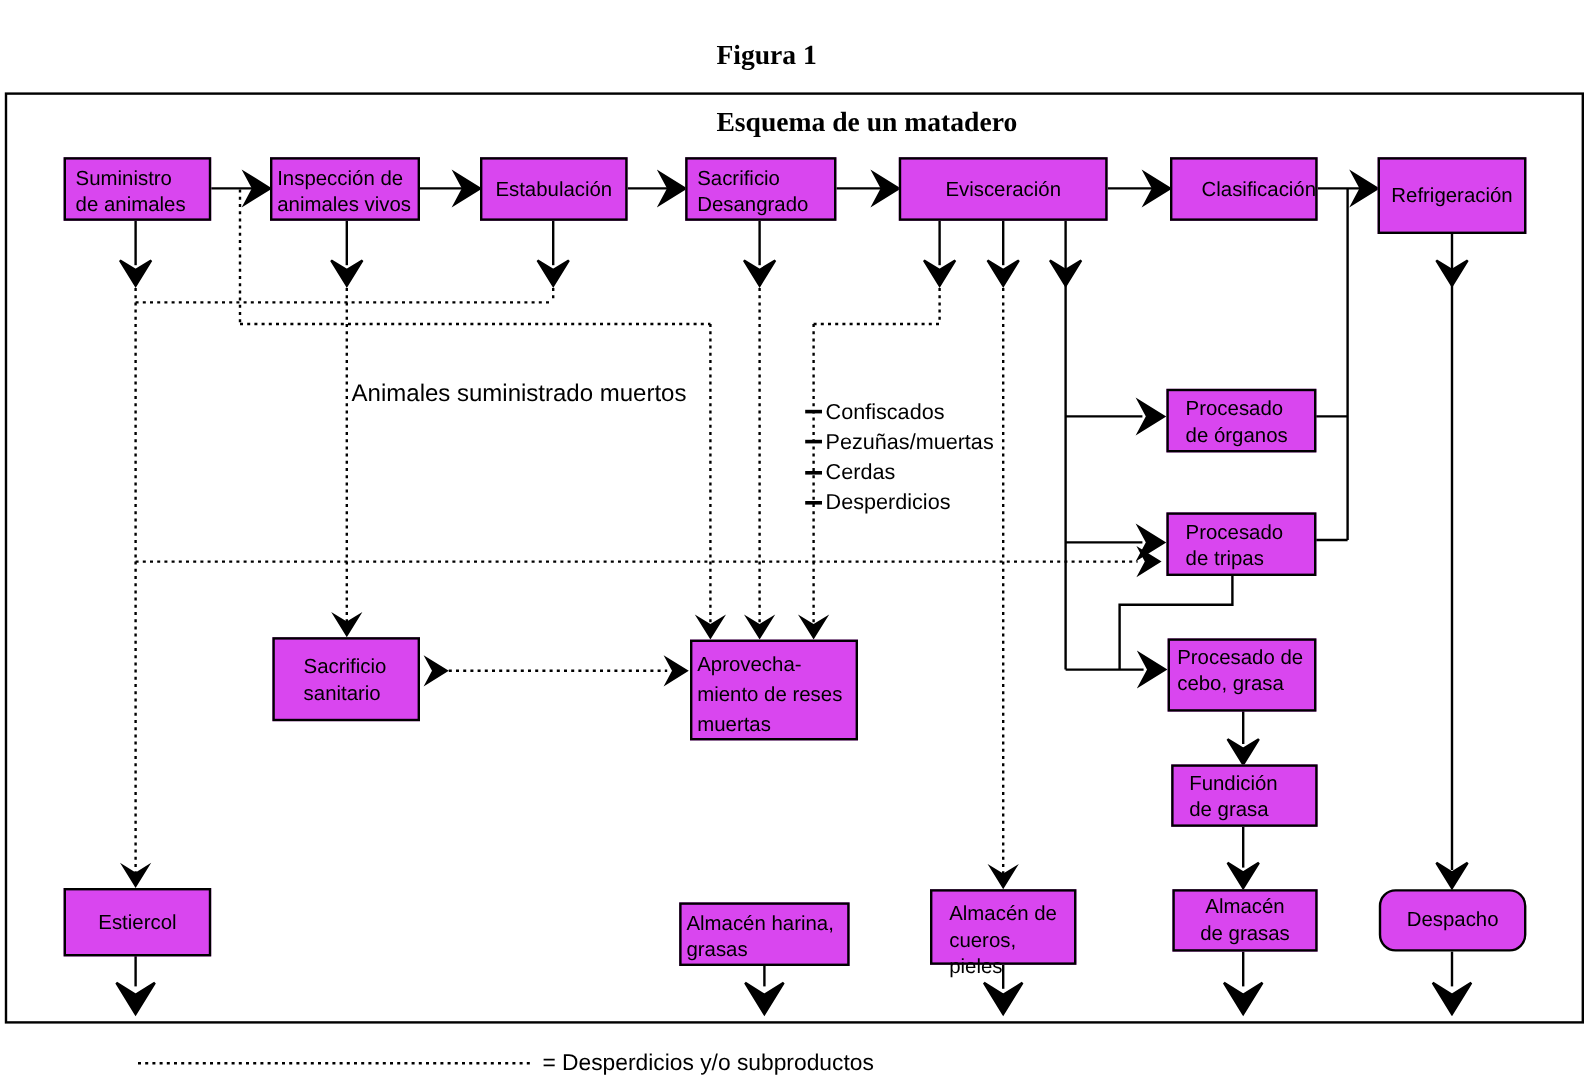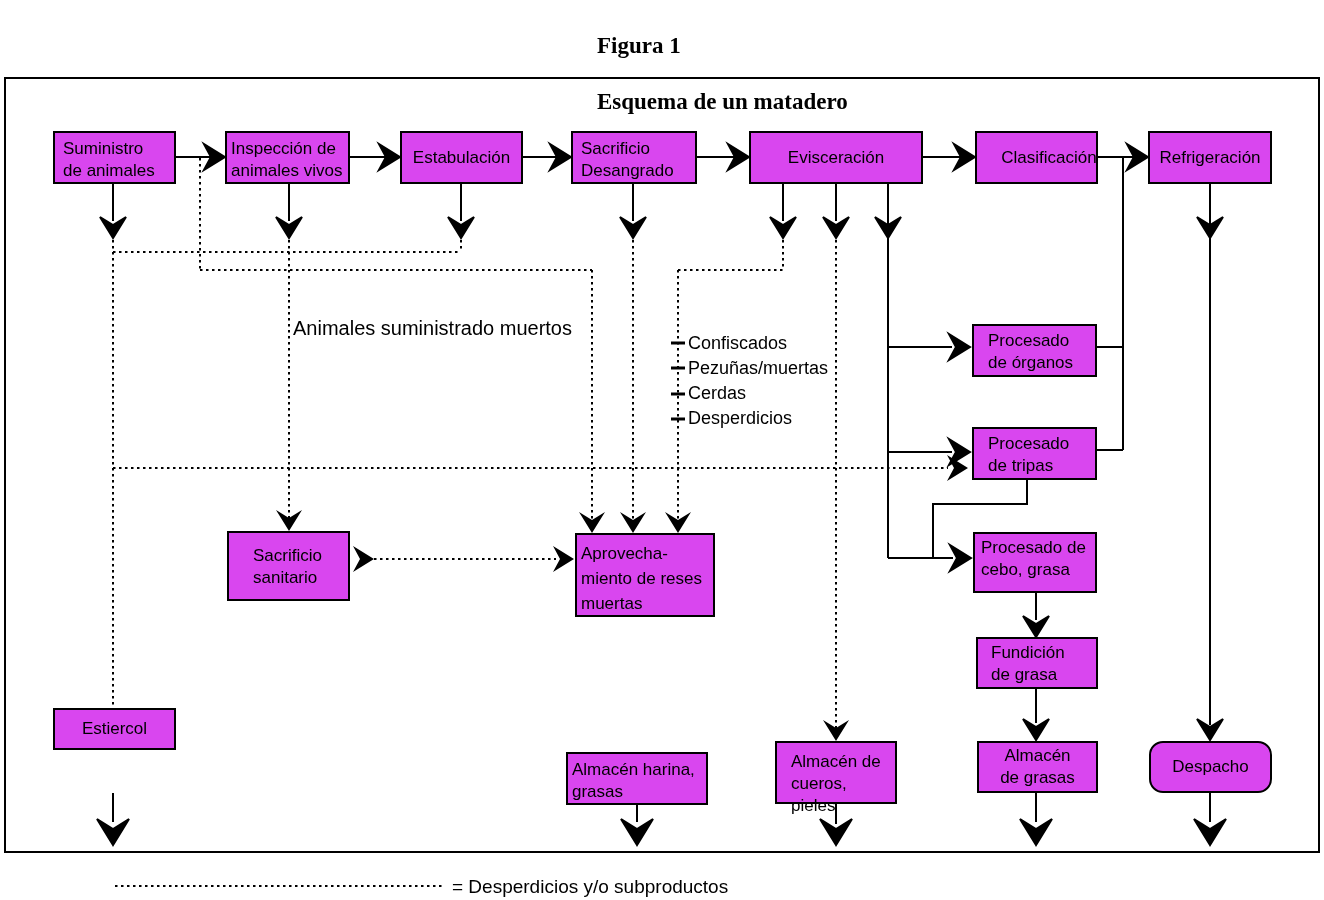--- a/index.html
+++ b/index.html
@@ -142,39 +142,39 @@
 
   <div class="bx" style="left:53px;top:131px;width:123px;height:53px;">Suministro
 de animales</div>
   <div class="bx" style="left:225px;top:131px;width:125px;height:53px;padding-left:4px;">Inspección de
 animales vivos</div>
   <div class="bx ctr" style="left:400px;top:131px;width:123px;height:53px;">Estabulación</div>
   <div class="bx" style="left:571px;top:131px;width:126px;height:53px;">Sacrificio
 Desangrado</div>
   <div class="bx ctr" style="left:749px;top:131px;width:174px;height:53px;">Evisceración</div>
   <div class="bx ctr" style="left:975px;top:131px;width:123px;height:53px;padding-left:25px;">Clasificación</div>
-  <div class="bx ctr" style="left:1148px;top:131px;width:124px;height:53px;">Refrigeración</div>
+  <div class="bx ctr" style="left:1148px;top:131px;width:124px;height:64px;">Refrigeración</div>
 
   <div class="bx" style="left:972px;top:324px;width:125px;height:53px;padding-left:14px;padding-top:4px;">Procesado
 de órganos</div>
   <div class="bx" style="left:972px;top:427px;width:125px;height:53px;padding-left:14px;padding-top:4px;">Procesado
 de tripas</div>
 
   <div class="bx" style="left:227px;top:531px;width:123px;height:70px;padding-left:24px;padding-top:12px;">Sacrificio
 sanitario</div>
   <div class="bx" style="left:575px;top:533px;width:140px;height:84px;padding-left:4px;padding-top:6px;line-height:25px;">Aprovecha-
 miento de reses
 muertas</div>
 
   <div class="bx" style="left:973px;top:532px;width:124px;height:61px;padding-left:6px;padding-top:3px;">Procesado de
 cebo, grasa</div>
   <div class="bx" style="left:976px;top:637px;width:122px;height:52px;padding-left:13px;padding-top:3px;">Fundición
 de grasa</div>
 
-  <div class="bx ctr" style="left:53px;top:708px;width:123px;height:42px;">Estiercol</div>
+  <div class="bx ctr" style="left:53px;top:740px;width:123px;height:57px;">Estiercol</div>
   <div class="bx" style="left:566px;top:740px;width:142px;height:53px;padding-left:4px;margin-top:12px;">Almacén harina,
 grasas</div>
   <div class="bx" style="left:775px;top:741px;width:122px;height:63px;padding-left:14px;padding-top:8px;">Almacén de
 cueros, pieles</div>
   <div class="bx ctr" style="left:977px;top:741px;width:121px;height:52px;">Almacén
 de grasas</div>
   <div class="bx ctr" style="left:1149px;top:741px;width:123px;height:52px;border-radius:14px;">Despacho</div>
 
   <div class="flabel" style="left:293px;top:317px;font-size:20px;">Animales suministrado muertos</div>
 

